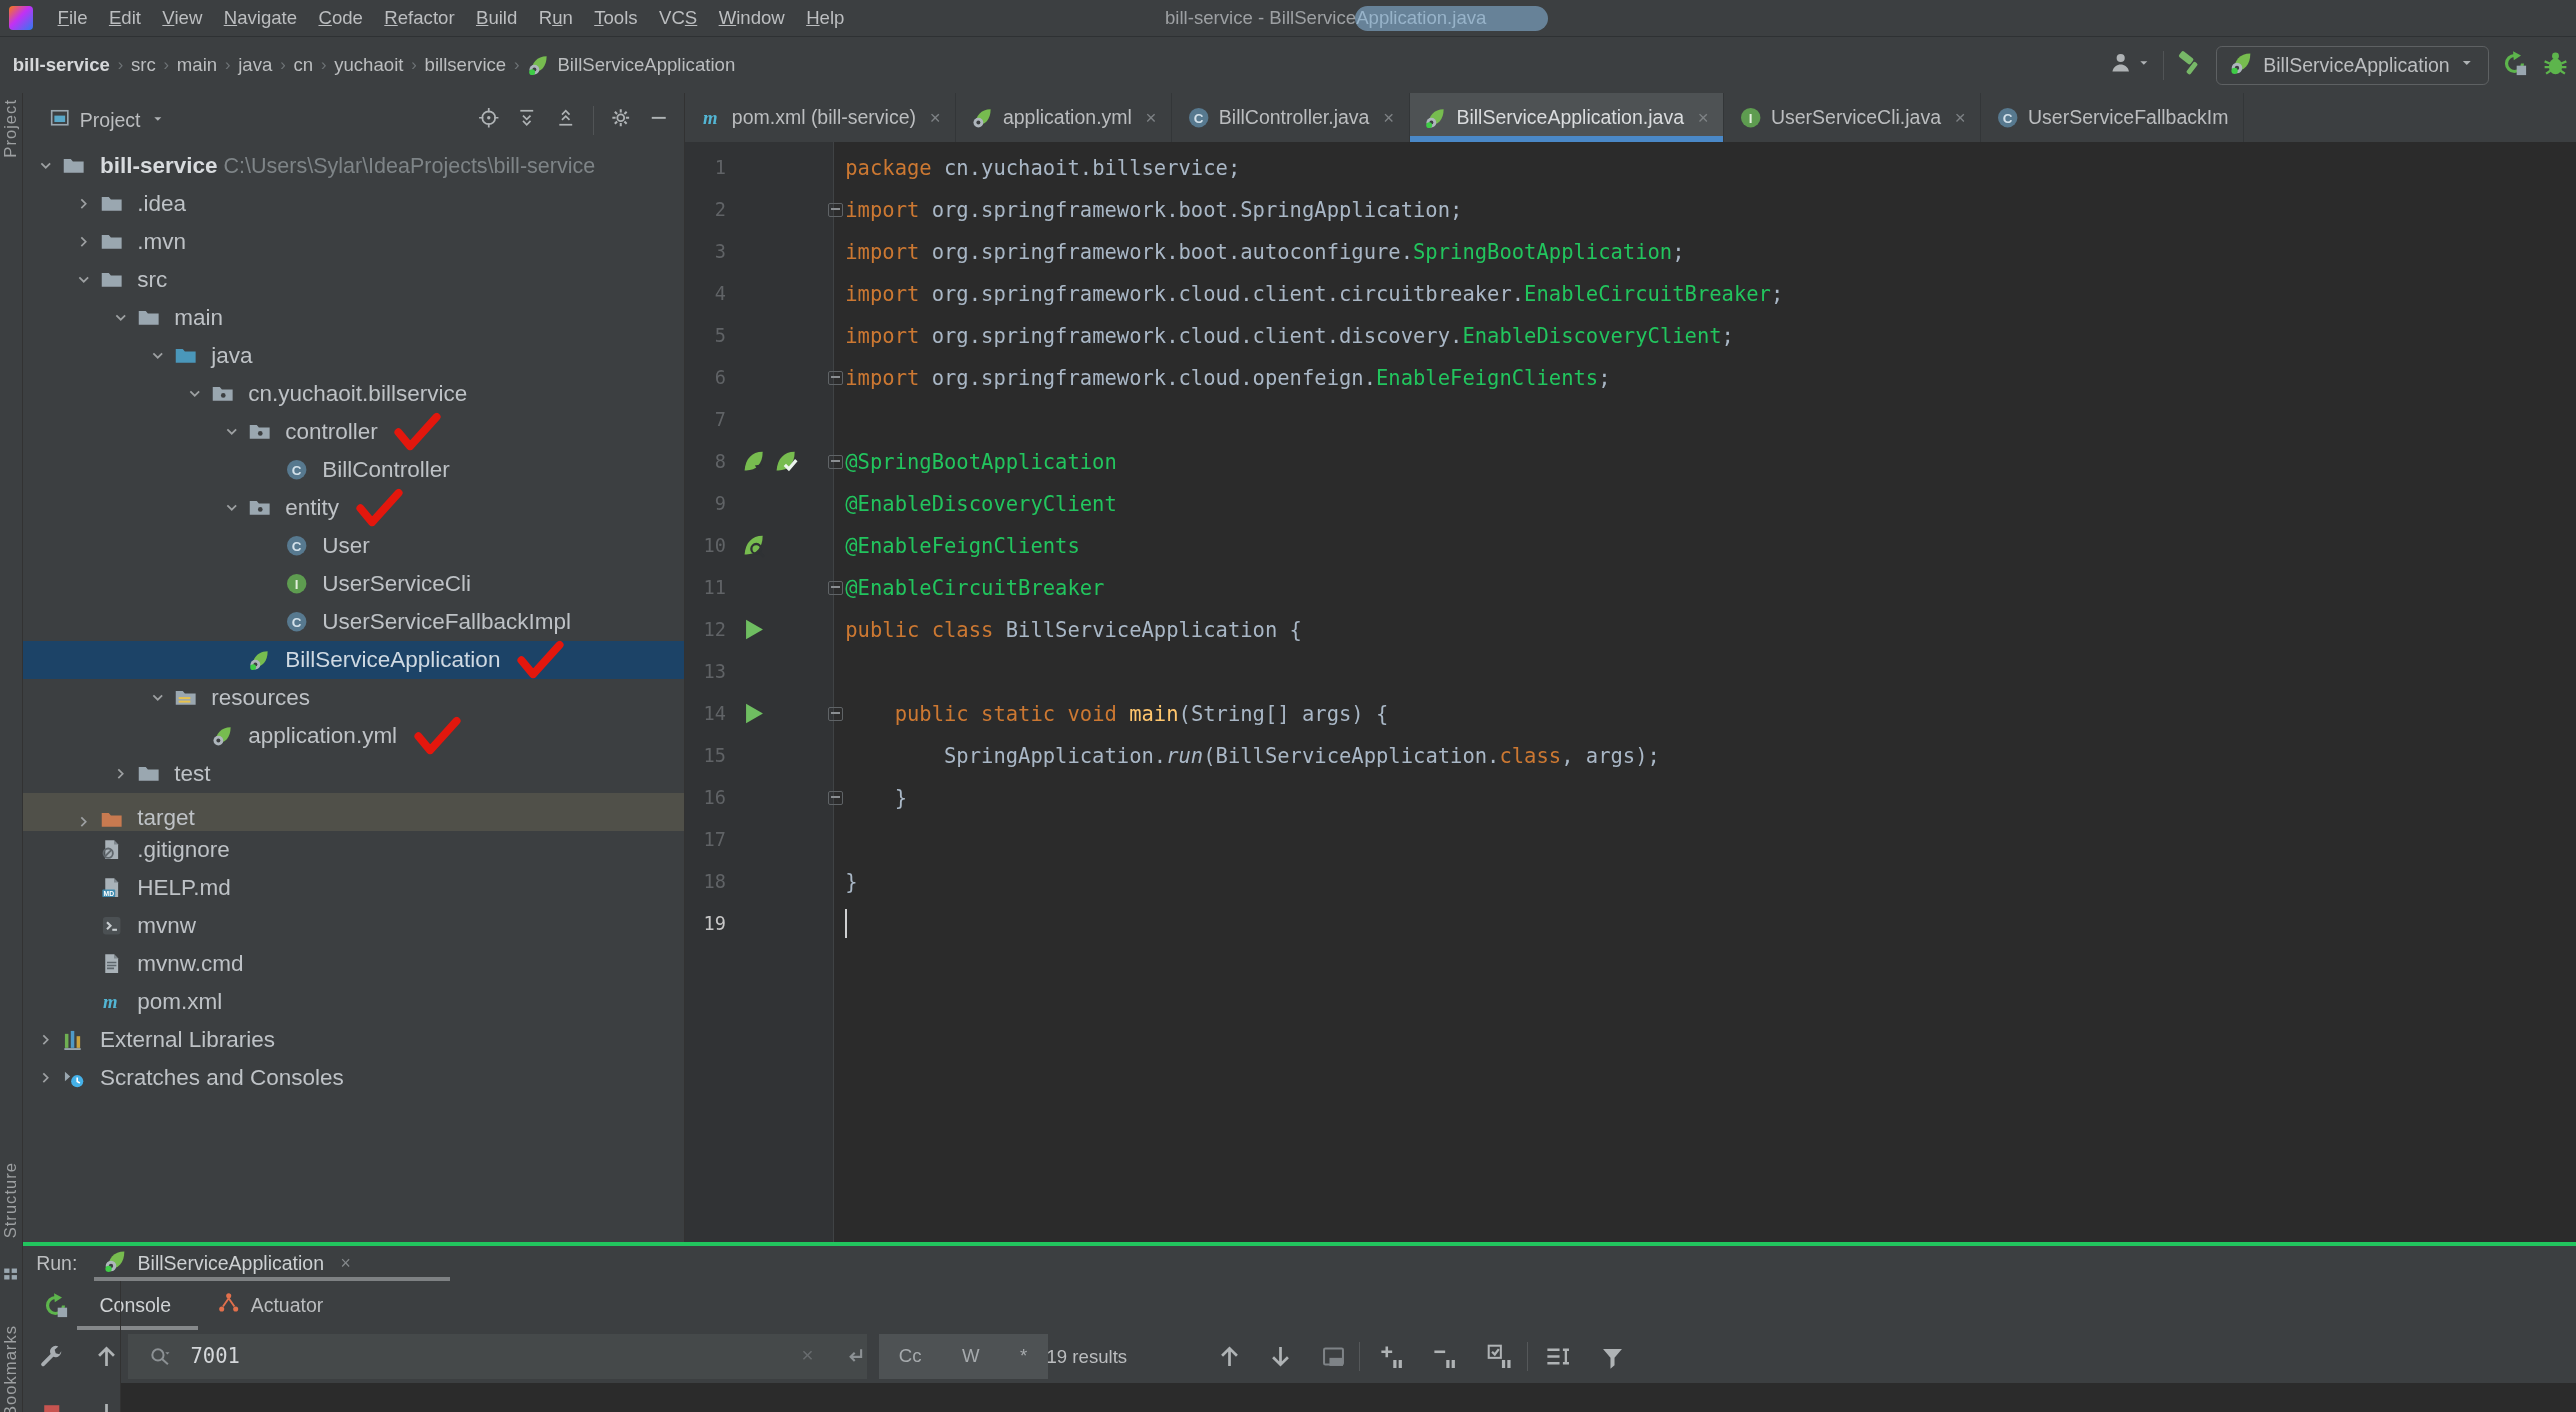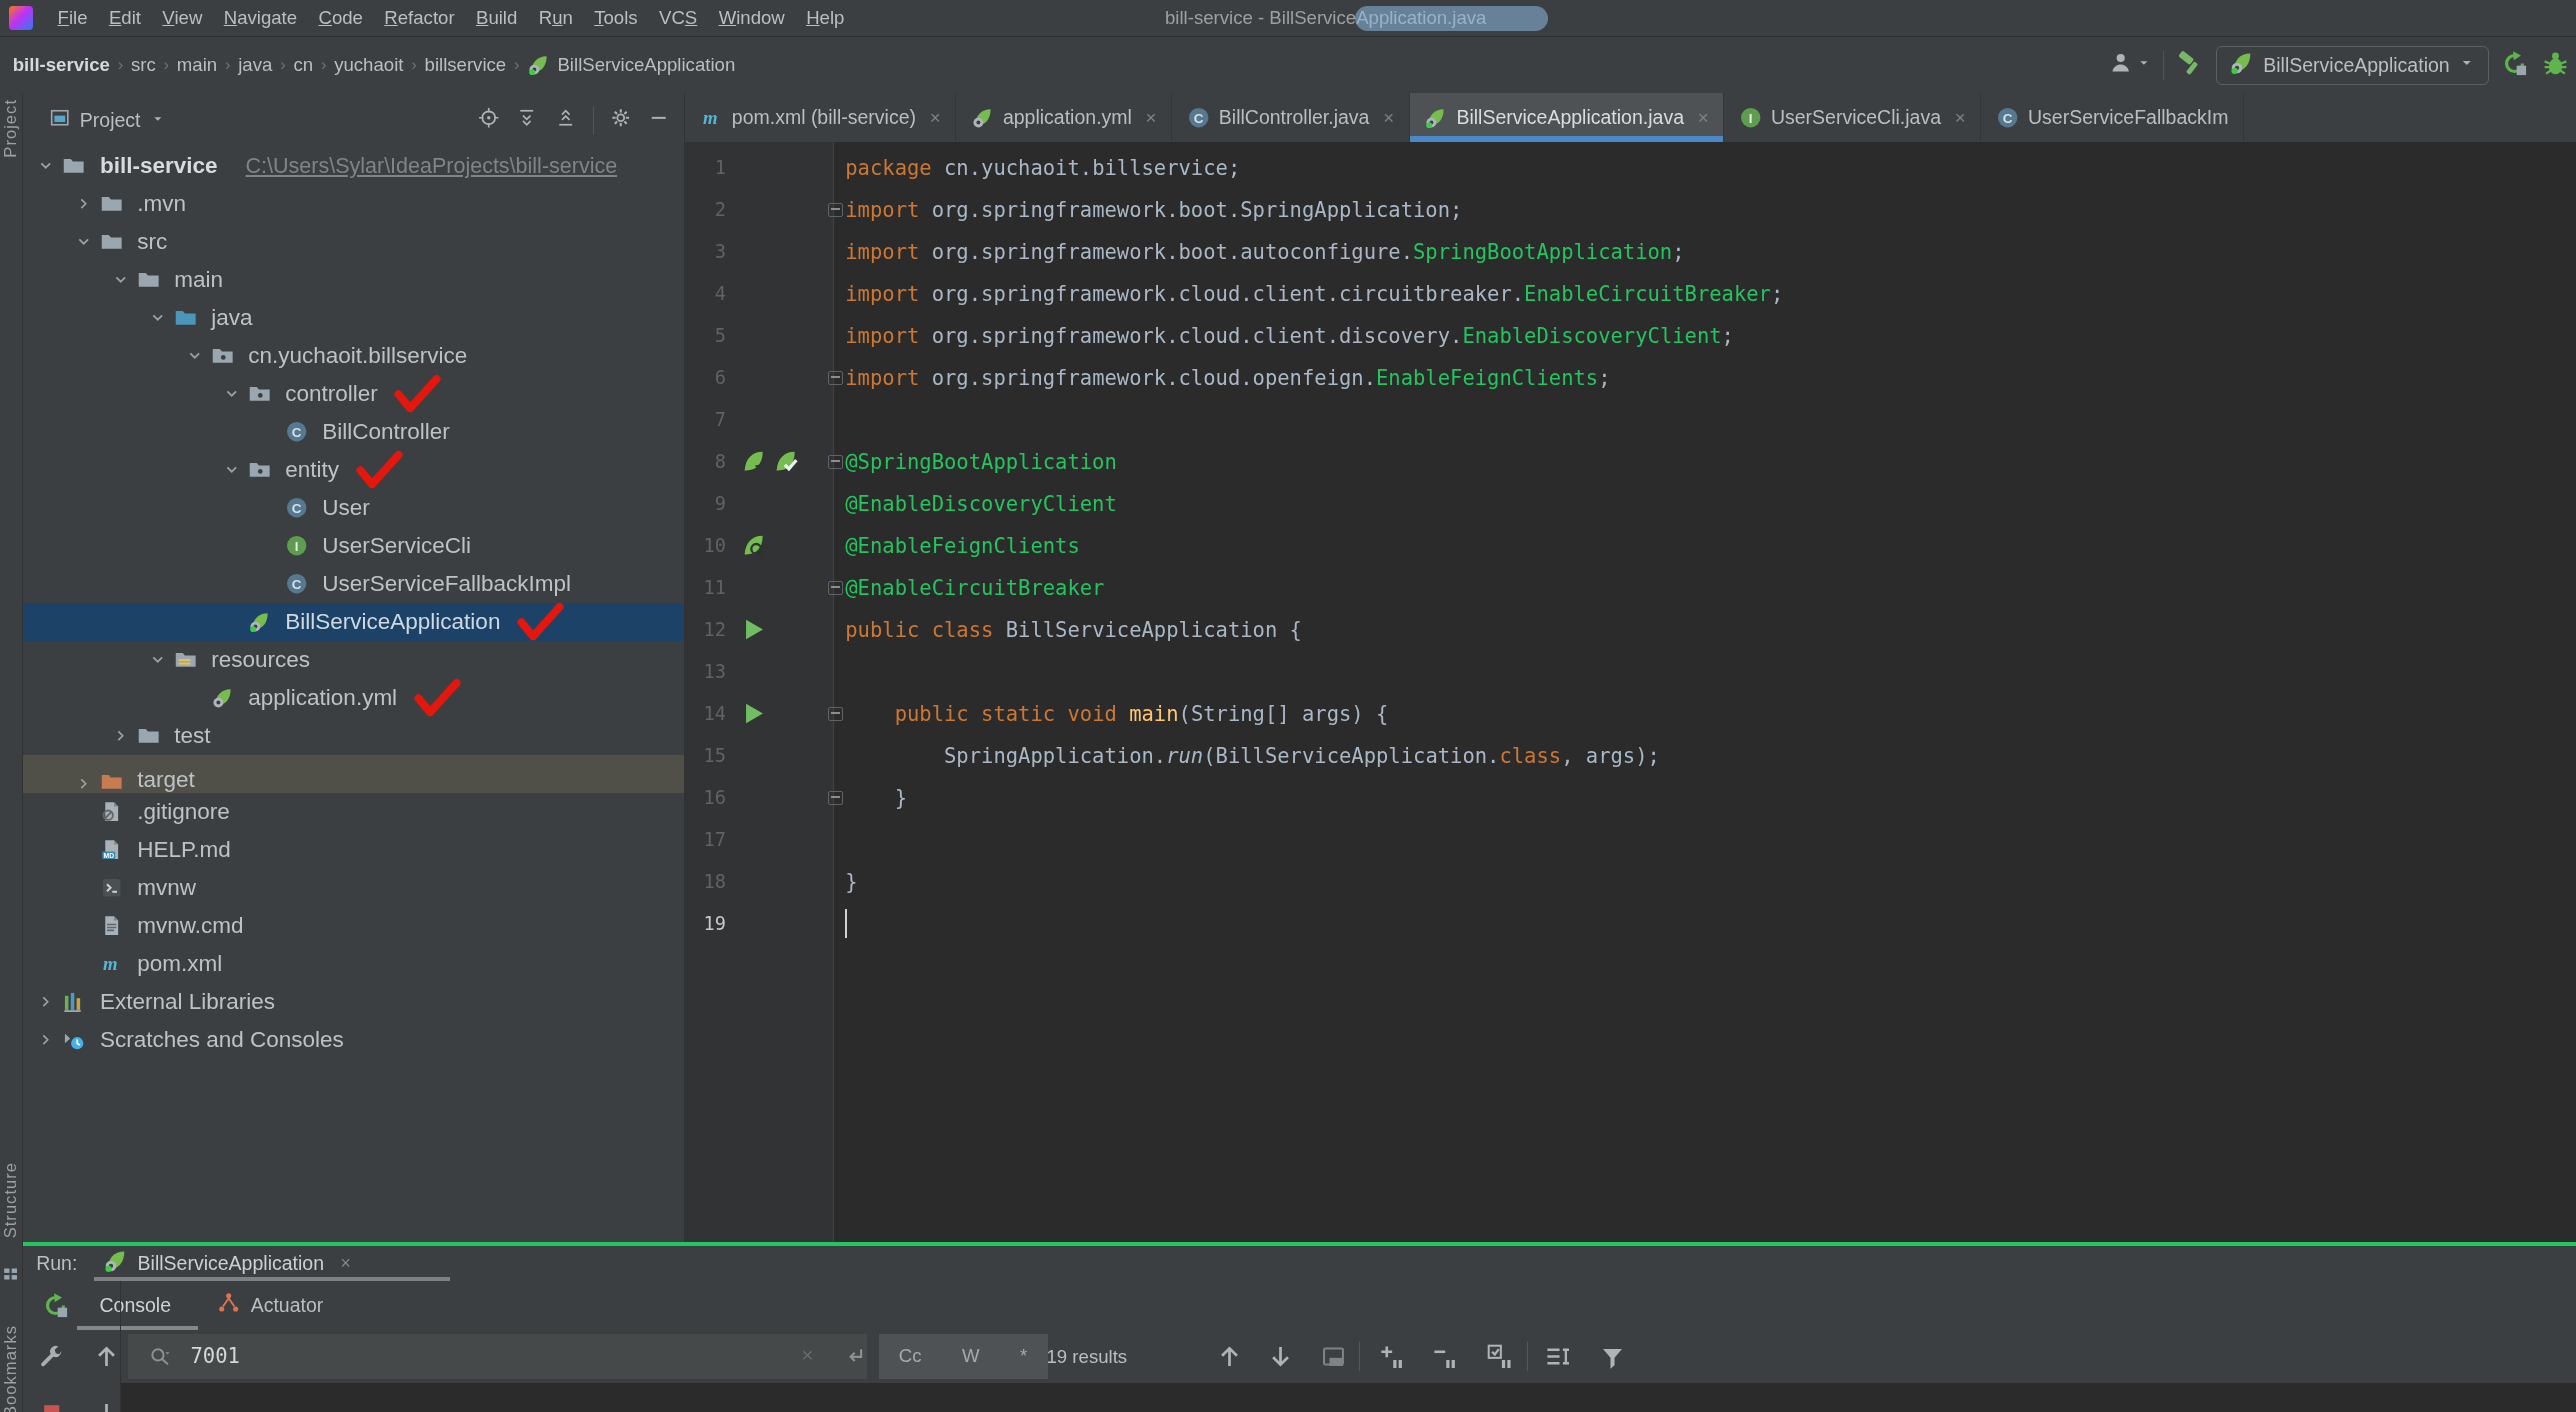--- a/index.html
+++ b/index.html
@@ -44,21 +44,21 @@
   #pp-header{height:54px;display:flex;align-items:center;color:#BCBEC0;font-size:19.5px;}
   #pp-header .htitle{margin:0 9.8px 0 9.8px;}
   #pp-tools{margin-left:auto;display:flex;align-items:center;gap:16.6px;margin-right:13.7px;}
   #tree{position:relative;}
   .trow{height:38px;display:flex;align-items:center;font-size:22.5px;color:#BEC2C6;white-space:nowrap;}
   .trow.selected{background:#1C4367;color:#CFD9E2;}
   .trow.highlight{background:rgba(186,174,120,0.16);}
   .trow .chev{width:26px;flex:none;display:flex;align-items:center;}
   .trow .ticon{width:30px;flex:none;display:flex;align-items:center;margin-right:7.8px;}
   .trow .tlabel.bold{font-weight:bold;color:#D8DBDE;}
-  .trow .tpath{color:#7E8487;font-size:21.5px;margin-left:28px;text-decoration:underline;}
+  .trow .tpath{color:#7E8487;font-size:21.5px;margin-left:6px;}
   .trow .tcheck{margin-left:15.6px;display:inline-flex;}
 
   
   #tabbar{position:absolute;left:685px;top:93px;width:1891px;height:49px;background:#3C3F41;
           display:flex;overflow:hidden;}
   .tab{display:flex;align-items:center;gap:8.8px;padding:0 14.6px;font-size:19.5px;color:#BBBDBF;
        border-right:1px solid #333638;position:relative;height:49px;}
   .tab .x{color:#7E8285;font-size:18.6px;margin-left:4.9px;}
   .tab.active{background:#4E5254;color:#DADCDE;}
   .tab.active::after{content:"";position:absolute;left:0;right:0;bottom:0;height:5.9px;background:#4A88C7;}
@@ -268,20 +268,33 @@
         <span class="chev">
           <svg viewBox="0 0 20 20" width="19.5" height="19.5">
             <path d="M7.5 5.5L12 10l-4.5 4.5" stroke="#9DA0A2" stroke-width="1.8" fill="none"></path>
           </svg>
         </span>
         <span class="ticon">
           <svg viewBox="0 0 20 20" width="23.4" height="23.4">
             <path d="M1.5 4.2h6l1.8 2.2h9.2V16H1.5z" fill="#9AA7B0"></path>
           </svg>
         </span>
+        <span class="tlabel">.idea</span>
+      </div>
+      <div class="trow" style="padding-left: 51px;">
+        <span class="chev">
+          <svg viewBox="0 0 20 20" width="19.5" height="19.5">
+            <path d="M7.5 5.5L12 10l-4.5 4.5" stroke="#9DA0A2" stroke-width="1.8" fill="none"></path>
+          </svg>
+        </span>
+        <span class="ticon">
+          <svg viewBox="0 0 20 20" width="23.4" height="23.4">
+            <path d="M1.5 4.2h6l1.8 2.2h9.2V16H1.5z" fill="#9AA7B0"></path>
+          </svg>
+        </span>
         <span class="tlabel">.mvn</span>
       </div>
       <div class="trow" style="padding-left: 51px;">
         <span class="chev">
           <svg viewBox="0 0 20 20" width="19.5" height="19.5">
             <path d="M5.5 7.5l4.5 4.5 4.5-4.5" stroke="#9DA0A2" stroke-width="1.8" fill="none"></path>
           </svg>
         </span>
         <span class="ticon">
           <svg viewBox="0 0 20 20" width="23.4" height="23.4">

